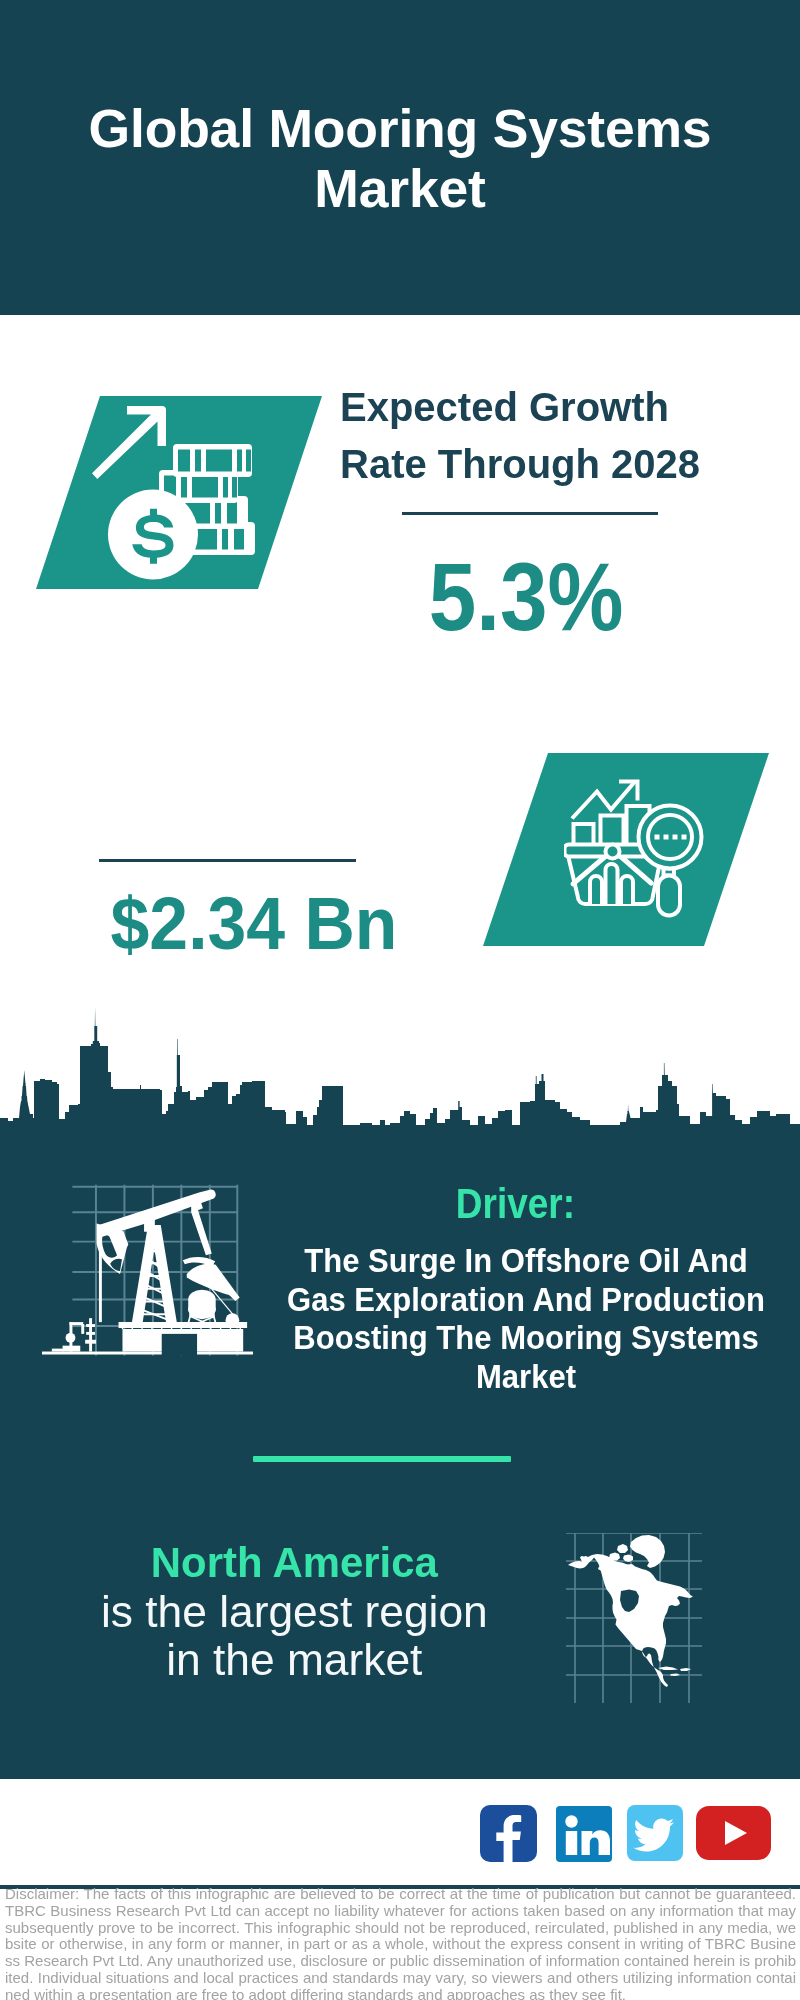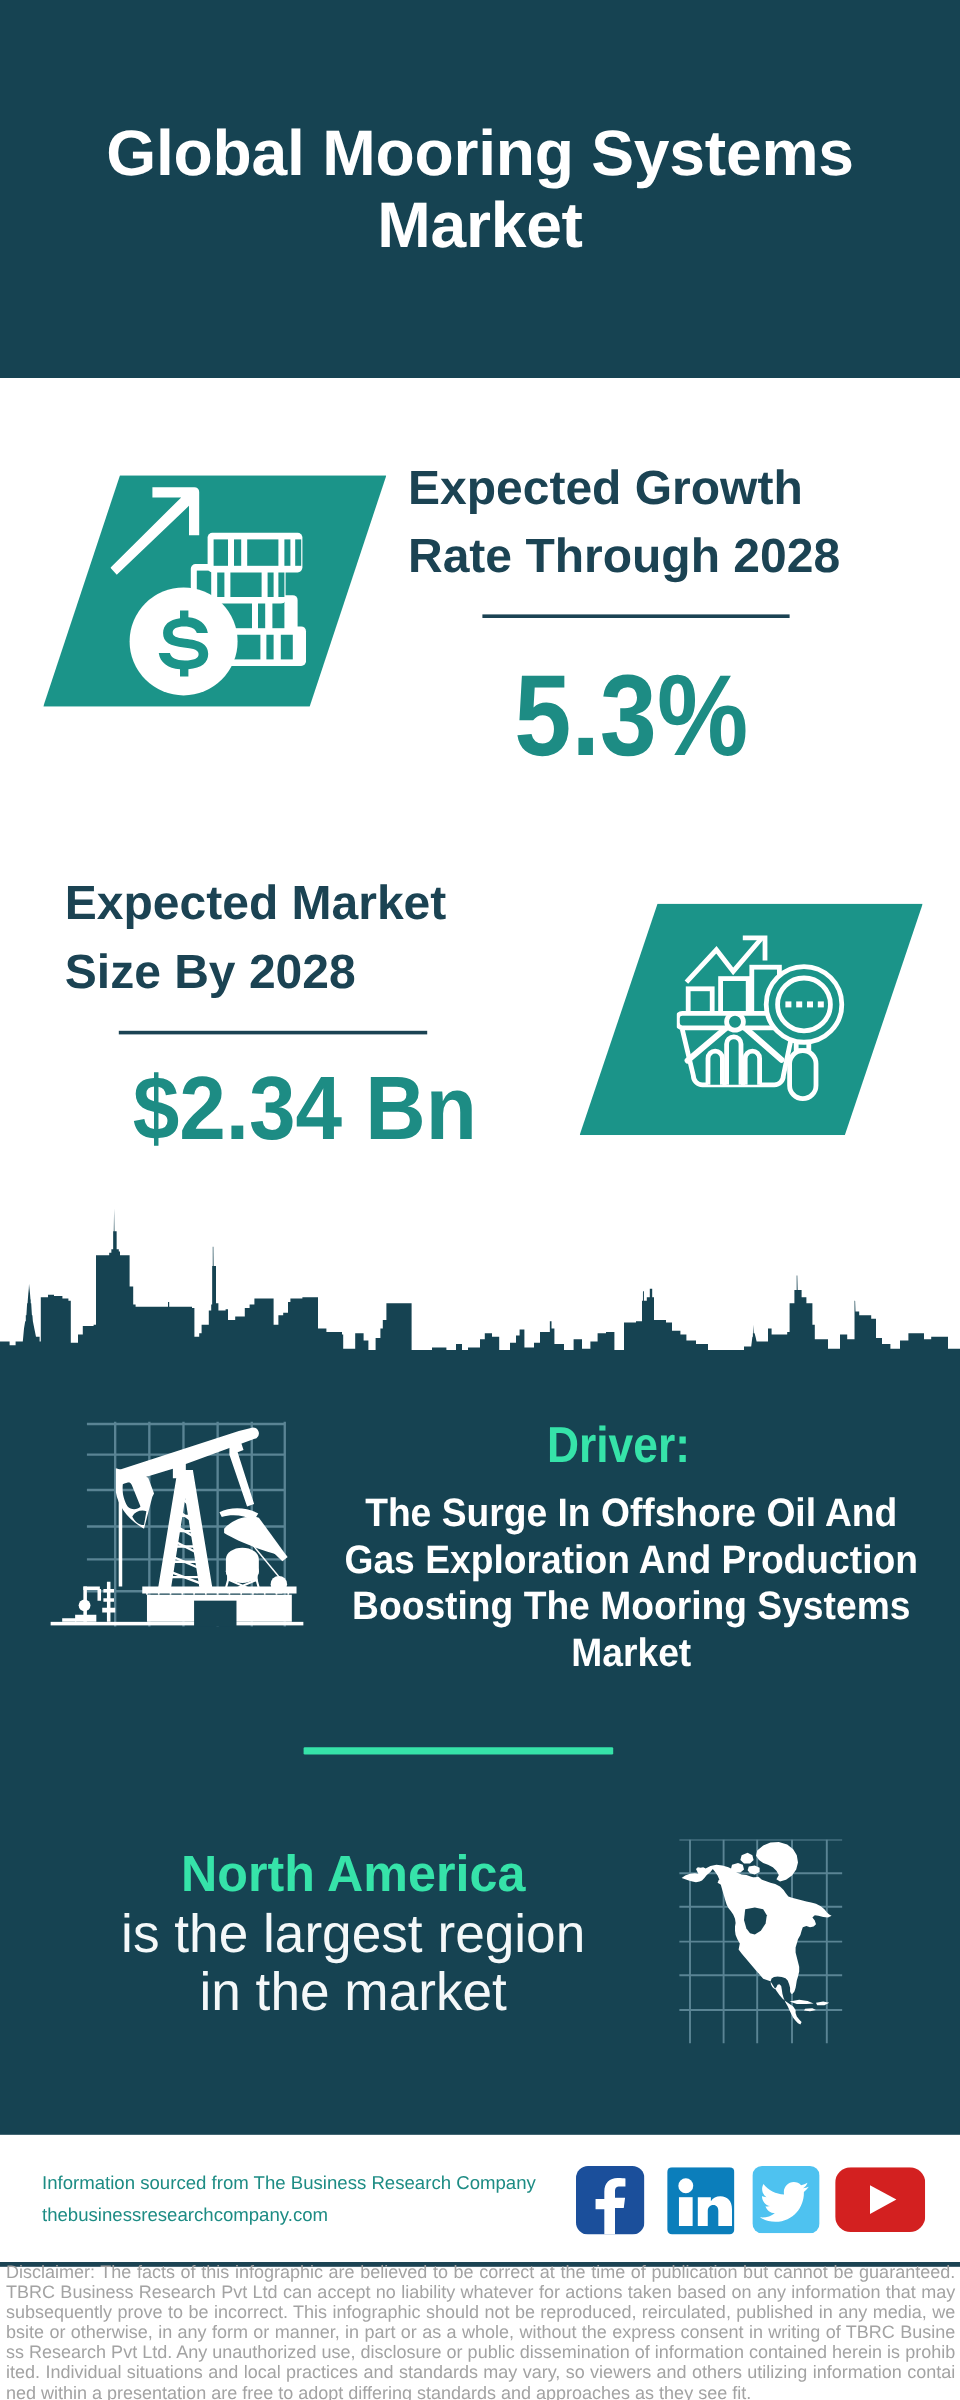--- a/index.html
+++ b/index.html
@@ -159,21 +159,20 @@
       <circle cx="106" cy="61" r="22"></circle>
     </g>
     <g fill="#ffffff">
       <rect x="90.5" y="58.5" width="5" height="5"></rect>
       <rect x="99.5" y="58.5" width="5" height="5"></rect>
       <rect x="108.5" y="58.5" width="5" height="5"></rect>
       <rect x="117.5" y="58.5" width="5" height="5"></rect>
     </g>
   </svg>
 
-  <div class="stat-label s2-label">Expected Market Size By 2028</div>
   <div class="stat-rule s2-rule"></div>
   <div class="stat-value s2-value">$2.34 Bn</div>
 
   <svg class="skyline" width="800" height="130" viewBox="0 1000 800 130" preserveAspectRatio="none">
     <path d="M0 1130 L0 1118 L0 1118 L0 1118 L8 1118 L8 1121 L13 1121 L13 1118 L19 1118 L20 1107 L21 1101 L21.5 1101 L21.5 1096 L22 1096 L22.6 1086 L23 1086 L23 1086 L23.2 1083 L23.6 1078 L24 1074 L24.2 1070 L24.6 1074 L25 1078 L25.4 1083 L25.6 1083 L25.6 1086 L26 1086 L26.6 1096 L27 1096 L27 1096 L27.4 1101 L28.6 1107 L30 1114 L31 1114 L31 1114 L33 1114 L33 1118 L34 1118 L34 1081 L40 1081 L40 1079 L45 1079 L45 1080 L52 1080 L52 1082 L57 1082 L57 1084 L59 1084 L59 1119 L65 1119 L65 1112 L69 1112 L69 1105 L78 1105 L78 1104 L80 1104 L80 1046 L91 1046 L91 1044 L92.8 1044 L92.8 1041 L94.3 1041 L94.3 1026 L94.8 1026 L95.1 1007 L95.4 1026 L95.9 1026 L95.9 1026 L97.2 1026 L97.2 1041 L99 1041 L99 1043 L100 1043 L100 1046 L107 1046 L107 1046 L108 1046 L108 1072 L111 1072 L111 1087 L113 1087 L113 1089 L140 1089 L140 1085 L141 1085 L141 1089 L160 1089 L160 1090 L162 1090 L162 1114 L166 1114 L166 1111 L168 1111 L168 1104 L174 1104 L174 1092 L176 1092 L176 1087 L176.8 1087 L176.8 1055 L177.3 1055 L177.3 1039 L177.8 1039 L178 1055 L180 1055 L180 1086 L182 1086 L182 1092 L188 1092 L188 1091 L190 1091 L190 1100 L196 1100 L196 1097 L204 1097 L204 1090 L208 1090 L208 1087 L212 1087 L212 1082 L228 1082 L228 1104 L232 1104 L232 1096 L236 1096 L236 1094 L240 1094 L240 1085 L242 1085 L242 1082 L252 1082 L252 1081 L265 1081 L265 1107 L272 1107 L272 1110 L285 1110 L285 1112 L286 1112 L286 1124 L296 1124 L296 1111 L303 1111 L303 1117 L307 1117 L307 1126 L313 1126 L313 1115 L317 1115 L317 1107 L319 1107 L319 1100 L322 1100 L322 1086 L343 1086 L343 1128 L352 1128 L352 1125 L355 1125 L355 1129 L360 1129 L360 1123 L372 1123 L372 1126 L380 1126 L380 1120 L385 1120 L385 1125 L390 1125 L390 1123 L400 1123 L400 1116 L404 1116 L404 1111 L410 1111 L410 1114 L416 1114 L416 1125 L425 1125 L425 1119 L430 1119 L430 1113 L433 1113 L433 1108 L437 1108 L437 1123 L445 1123 L445 1119 L450 1119 L450 1110 L457.6 1110 L457.6 1110 L458.2 1110 L458.2 1101 L459 1101 L459 1101 L459.6 1101 L459.6 1107 L462 1107 L462 1120 L470 1120 L470 1126 L478 1126 L478 1116 L485 1116 L485 1124 L492 1124 L492 1118 L498 1118 L498 1111 L505 1111 L505 1110 L512 1110 L512 1126 L520 1126 L520 1102 L530 1102 L530 1101 L535 1101 L535 1084 L535.8 1084 L535.8 1076 L536.6 1076 L536.6 1084 L539 1084 L539 1081 L541.5 1081 L541.5 1074 L543.5 1074 L543.5 1081 L545 1081 L545 1100 L555 1100 L555 1102 L560 1102 L560 1109 L567 1109 L567 1112 L572 1112 L572 1117 L580 1117 L580 1120 L590 1120 L590 1125 L620 1125 L620 1122 L626 1122 L627 1114 L627.4 1114 L627.4 1111 L627.8 1111 L628.1 1104 L628.4 1111 L628.8 1111 L628.8 1111 L629.6 1114 L630.5 1118 L633 1118 L633 1118 L640 1118 L640 1107 L643 1107 L643 1112 L656 1112 L656 1110 L658 1110 L658 1086 L662 1086 L662 1075 L663.4 1075 L663.4 1075 L663.9 1075 L663.9 1063 L664.4 1063 L664.7 1075 L665.6 1075 L665.6 1075 L668 1075 L668 1081 L672 1081 L672 1086 L677 1086 L677 1104 L679 1104 L679 1116 L690 1116 L690 1124 L700 1124 L700 1112 L706 1112 L706 1116 L711.6 1116 L711.6 1116 L712.1 1116 L712.1 1084 L712.6 1084 L712.9 1093 L714 1093 L714 1093 L716 1093 L716 1096 L726 1096 L726 1099 L730 1099 L730 1115 L735 1115 L735 1120 L742 1120 L742 1124 L750 1124 L750 1117 L757 1117 L757 1111 L770 1111 L770 1116 L776 1116 L776 1114 L790 1114 L790 1124 L800 1124 L800 1124 L800 1130 Z" fill="#164352"></path>
   </svg>
   <div class="darkfill"></div>
 
   <svg class="tile-icon" style="left:42px;top:1168.5px" width="211.0" height="191.4" viewBox="0 0 215 195">
     <g stroke="#5a8494" stroke-width="2">
@@ -270,24 +269,20 @@
     </g>
 
     <path d="M55 58 L63 56.5 L70 58 L73 63 L72 70 L68 76 L63 79 L59 78 L56 74 L54 67 Z" fill="#164352"></path>
   </svg>
 
   <div class="region-block">
     <div class="region-name">North America</div>
     <div class="region-sub">is the largest region in the market</div>
   </div>
 
-  <div class="src-text">
-    <div>Information sourced from The Business Research Company</div>
-    <div>thebusinessresearchcompany.com</div>
-  </div>
   <div class="social">
     <svg class="soc" style="left:480px;top:1805px;width:57px;height:57px" viewBox="0 0 57 57">
       <rect x="0" y="0" width="57" height="57" rx="10" fill="#1b4f9b"></rect>
       <path d="M32.5 57 V35 h7.3 l1.1 -8.5 h-8.4 v-5.4 c0 -2.5 0.7 -4.1 4.2 -4.1 h4.5 V10.4
                c-0.8 -0.1 -3.5 -0.3 -6.6 -0.3 -6.5 0 -11 4 -11 11.3 v6.1 h-7.3 V36 h7.3 V57 z" fill="#ffffff"></path>
     </svg>
     <svg class="soc" style="left:556px;top:1806px;width:56px;height:56px" viewBox="0 0 56 56">
       <rect x="0" y="0" width="56" height="56" rx="4" fill="#0b7ebb"></rect>
       <circle cx="15.5" cy="15.5" r="6.2" fill="#ffffff"></circle>
       <rect x="9.8" y="25" width="11.4" height="24" fill="#ffffff"></rect>

